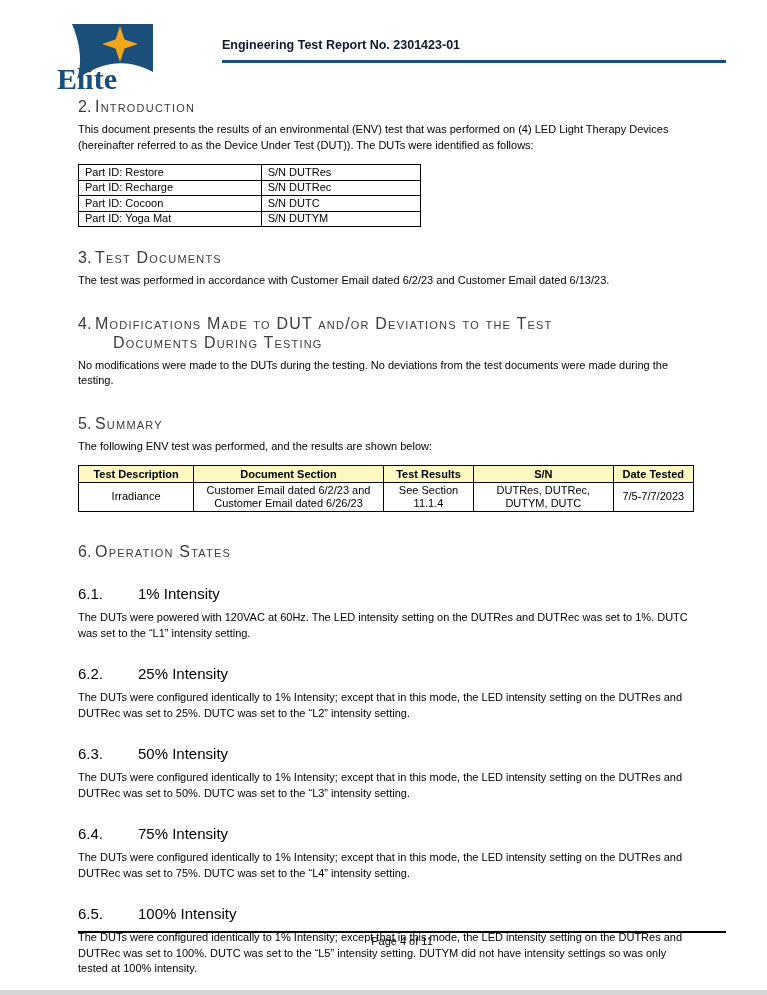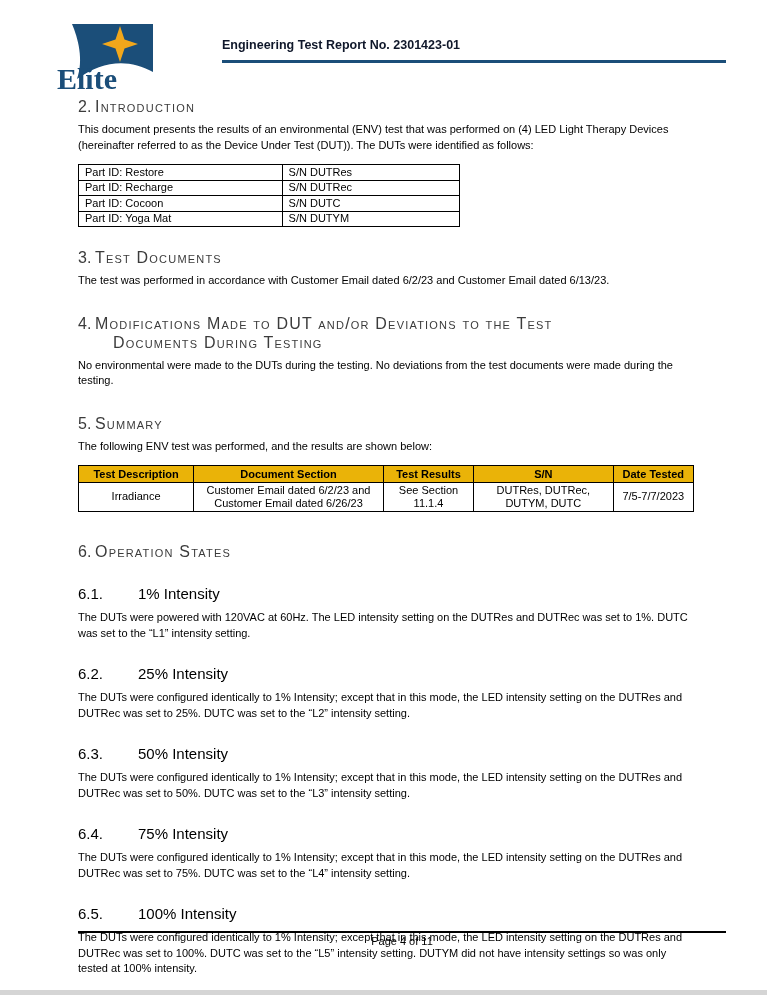--- a/index.html
+++ b/index.html
@@ -32,27 +32,27 @@
     font-size:15px;color:#000;margin:25px 0 9px 0;font-weight:400;
     display:flex;line-height:15px;
   }
   .sub-num{min-width:60px;}
   p.body{font-size:11px;line-height:15.5px;margin:0 0 11px 0;}
   .gap-lg{height:14px;}
   .gap-md{height:9px;}
   
   table{border-collapse:collapse;font-size:11px;color:#000;}
   td,th{border:1px solid #000;}
-  .dut-table{width:382px;margin:3px 0 12px 0;}
+  .dut-table{width:343px;margin:3px 0 12px 0;}
   .dut-table td{height:14.5px;padding:0 0 0 6px;text-align:left;line-height:13px;}
   .dut-table td.col-part{width:180px;}
   .dut-table td.col-sn{width:156px;}
   .summary-table{width:616px;margin:6px 0 0 0;}
   .summary-table th{
-    background:#eab308;font-weight:bold;height:16px;padding:0 2px;
+    background:#fef9c3;font-weight:bold;height:16px;padding:0 2px;
     text-align:center;line-height:14px;
   }
   .summary-table td{
     text-align:center;padding:0 2px;line-height:13.5px;height:28px;
   }
   .c-desc{width:111px;} .c-doc{width:187px;} .c-res{width:86px;}
   .c-sn{width:136px;}  .c-date{width:76px;}
   
   .footer-rule{
     position:absolute;top:931px;left:78px;right:41px;height:2px;background:#000;
@@ -116,21 +116,21 @@
   <p class="body">The test was performed in accordance with Customer Email dated 6/2/23 and Customer Email dated 6/13/23.</p>
 
   <div class="gap-lg"></div>
   <div class="sec-heading">
     <span class="sec-num">4.</span>
     <span>
       <span style="display:block">Modifications Made to DUT and/or Deviations to the Test</span>
       <span style="display:block" class="sec-line2">Documents During Testing</span>
     </span>
   </div>
-  <p class="body">No environmental were made to the DUTs during the testing. No deviations from the test documents were made during the testing.</p>
+  <p class="body">No modifications were made to the DUTs during the testing. No deviations from the test documents were made during the testing.</p>
 
   <div class="gap-lg"></div>
   <div class="sec-heading">
     <span class="sec-num">5.</span>
     <span>Summary</span>
   </div>
   <p class="body">The following ENV test was performed, and the results are shown below:</p>
 
   <table class="summary-table">
     <thead>

